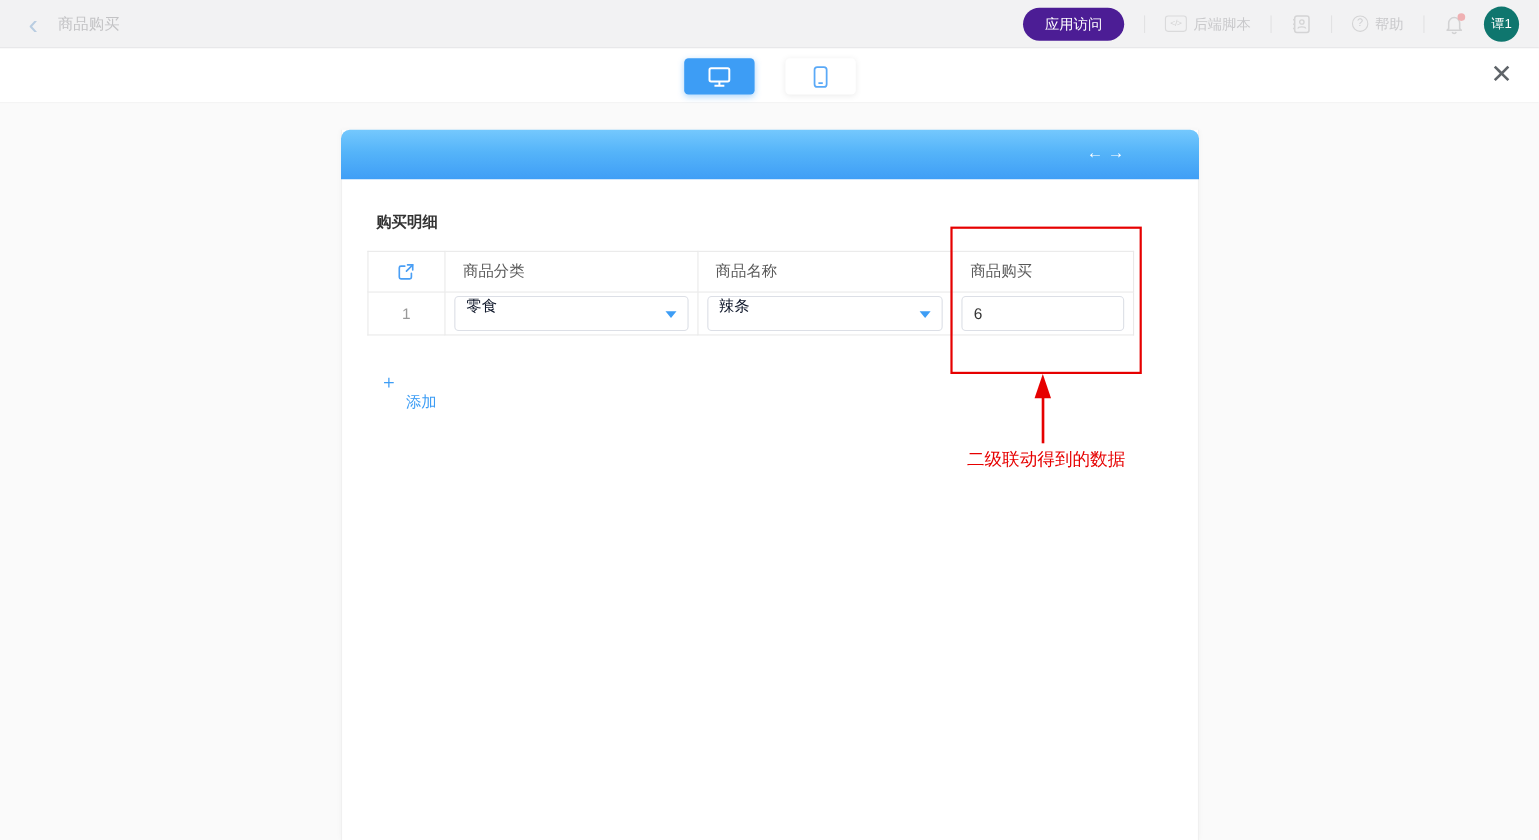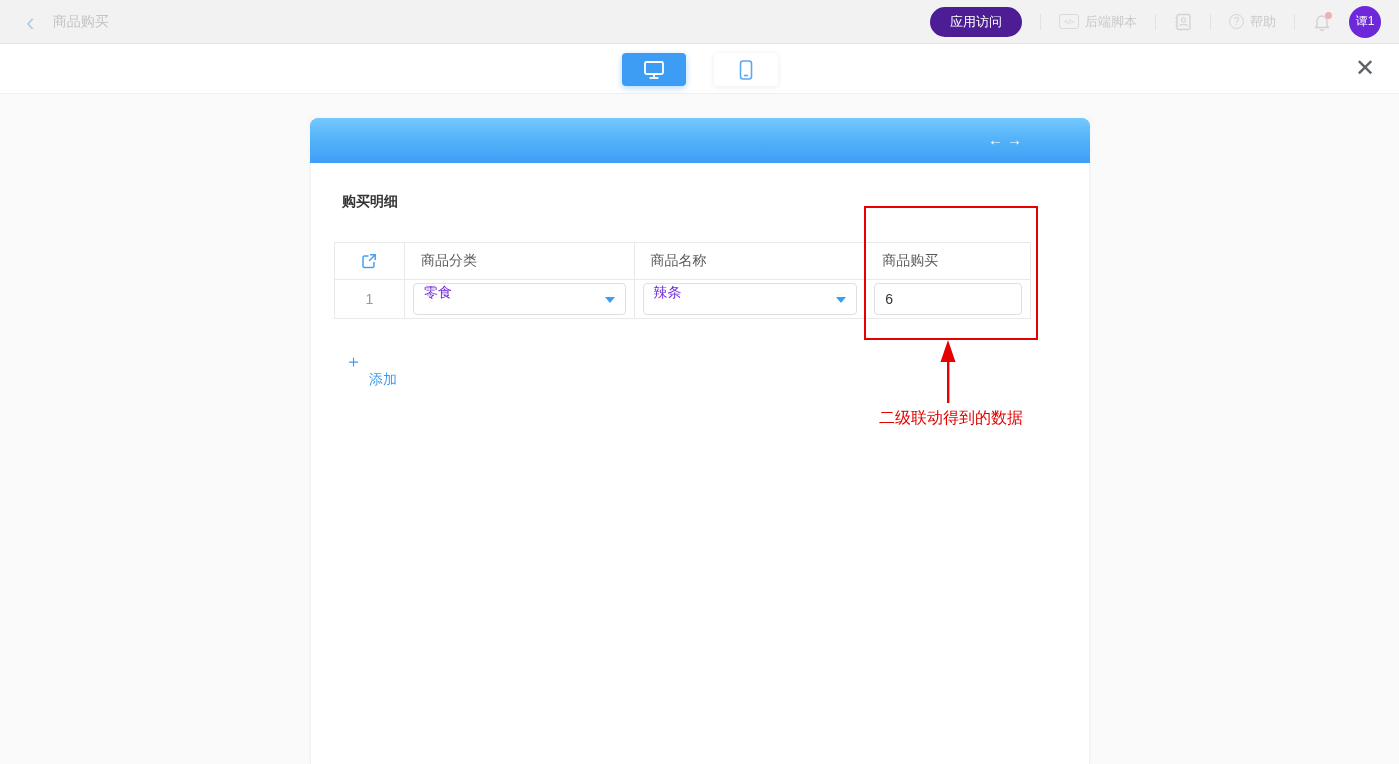--- a/index.html
+++ b/index.html
@@ -28,21 +28,21 @@
     font-size: 8px; color: #d2d2d3; display: flex; align-items: center; justify-content: center;
     letter-spacing: -0.5px;
   }
   .help-circle {
     width: 15px; height: 15px; border: 1px solid #d4d4d5; border-radius: 50%;
     font-size: 10px; color: #cfcfd1; display: flex; align-items: center; justify-content: center;
   }
   .bell-wrap { position: relative; width: 18px; height: 20px; }
   .bell-dot { position: absolute; right: -1px; top: 0; width: 7px; height: 7px; border-radius: 50%; background: #efb0b2; }
   .avatar {
-    width: 32px; height: 32px; border-radius: 50%; background: #6d28d9; margin-left: 18px;
+    width: 32px; height: 32px; border-radius: 50%; background: #0f766e; margin-left: 18px;
     color: #fdfdfd; font-size: 12px; display: flex; align-items: center; justify-content: center;
   }
 
   
   .preview-toolbar {
     position: absolute; left: 0; top: 44px; width: 100%; height: 50px;
     background: #ffffff; border-bottom: 1px solid #f0f0f0;
   }
   .device-toggle { position: absolute; left: 622px; top: 9px; display: flex; gap: 28px; }
   .device-btn {
@@ -69,34 +69,34 @@
     margin: 0 -1px;
   }
   .nav-arrows {
     position: absolute; right: 64px; top: 13px; color: #ffffff; font-size: 15px;
     letter-spacing: 4px; font-weight: bold; cursor: pointer;
   }
   .form-body { padding: 30px 23px 0 23px; }
   .section-title { font-size: 14px; font-weight: bold; color: #333333; margin-left: 8px; }
 
   
-  .subtable { margin-top: 31px; width: 697px; border: 1px solid #e9e9e9; border-radius: 4px; border-collapse: collapse; }
+  .subtable { margin-top: 17px; width: 697px; border: 1px solid #e9e9e9; border-radius: 4px; border-collapse: collapse; }
   .subtable th, .subtable td { border: 1px solid #e9e9e9; font-weight: normal; }
   .subtable th { height: 37px; text-align: left; padding-left: 16px; font-size: 14px; color: #595959; }
   .subtable td { height: 39px; }
   .col-idx { width: 70px; text-align: center !important; padding-left: 0 !important; }
   .col-cat { width: 230px; }
   .col-name { width: 232px; }
   .col-price { width: 165px; }
   .row-index { text-align: center; color: #999999; font-size: 14px; }
   .cell-pad { padding: 0 8px; }
   .fake-select {
     position: relative; height: 32px; border: 1px solid #dcdfe6; border-radius: 4px;
     background: #fff; display: flex; align-items: center; padding: 0 26px 12px 10px;
-    font-size: 14px; color: #6d28d9; cursor: pointer;
+    font-size: 14px; color: #0f172a; cursor: pointer;
   }
   .caret-down {
     position: absolute; right: 10px; top: 13px; width: 0; height: 0;
     border-left: 5px solid transparent; border-right: 5px solid transparent;
     border-top: 6px solid #3d9df5;
   }
   .price-input {
     width: 100%; height: 32px; border: 1px solid #dcdfe6; border-radius: 4px;
     padding: 0 10px; font-size: 14px; color: #333333; font-family: inherit; outline: none;
   }

